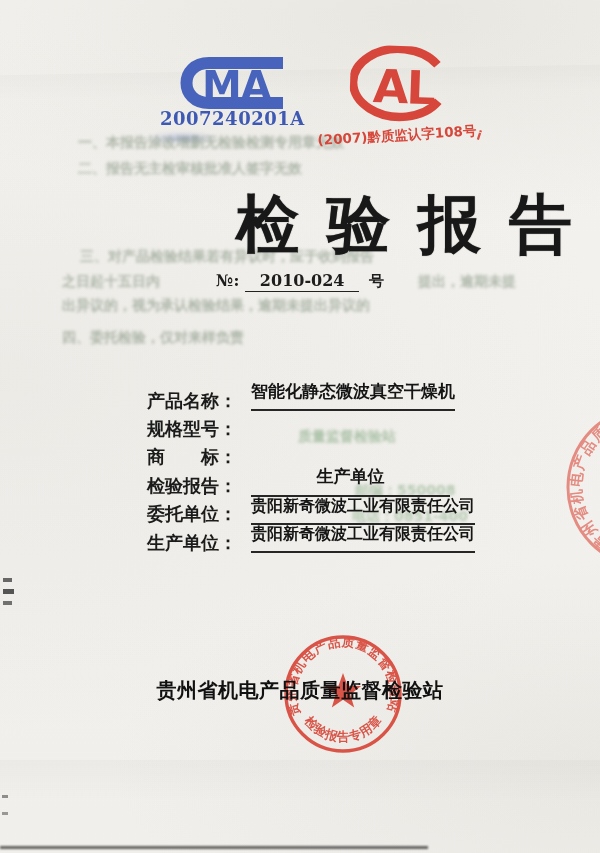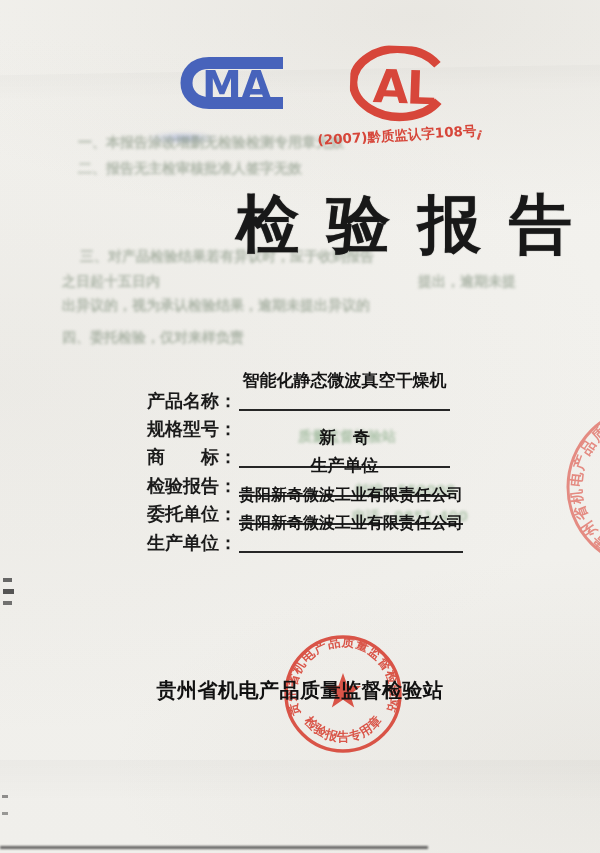--- a/index.html
+++ b/index.html
@@ -59,21 +59,21 @@
   .report-no .num { border-bottom:1.5px solid #222; padding:0 15px 1px 15px; }
   .report-no .suffix { margin-left:4px; font-size:15px; }
 
   
   .form { position:absolute; left:147px; top:383px; width:303px; z-index:3; }
   .form-row { display:flex; align-items:flex-end; height:28.4px; }
   .form-label { flex:0 0 92px; font-weight:bold; font-size:18px; color:#1b1b1b;
     white-space:nowrap; letter-spacing:0; line-height:1.15; }
   .form-value { flex:1; text-align:center; border-bottom:2px solid #262626;
     font-family:"DejaVu Serif","Liberation Serif",serif; font-weight:bold; font-size:17px;
-    color:#151515; white-space:nowrap; line-height:1.25; padding-bottom:18px; }
+    color:#151515; white-space:nowrap; line-height:1.25; padding-bottom:7px;margin-left:12px; }
   .row-long .form-value { font-size:16px; letter-spacing:0; }
 
   
   .footer-org { position:absolute; left:0; top:677px; width:600px; text-align:center;
     font-family:"DejaVu Serif","Liberation Serif",serif; font-weight:bold; font-size:20px;
     letter-spacing:.5px; color:#111; z-index:4; white-space:nowrap; }
   .official-seal { position:absolute; left:280px; top:630px; width:128px; height:128px;
     opacity:.85; z-index:3; }
   .edge-seal { position:absolute; left:556px; top:398px; width:100px; height:180px;
     opacity:.75; z-index:2; }
@@ -106,43 +106,48 @@
   <div class="ghost g4">出异议的，视为承认检验结果，逾期未提出异议的</div>
   <div class="ghost g5">四、委托检验，仅对来样负责</div>
   <div class="ghost g6">质量监督检验站</div>
   <div class="ghost g7">邮编：550008</div>
   <div class="ghost g8">电话：0851-400</div>
 
   <svg class="cma-stamp" viewBox="0 0 124 56">
     <path d="M116 8 L42 8 C12 8 12 48 42 48 L116 48" fill="none" stroke="#3a58b8" stroke-width="12"></path>
     <text x="35" y="45" font-size="40" font-weight="bold" letter-spacing="-1" fill="#3a58b8">MA</text>
   </svg>
+  <div class="cma-number">2007240201A</div>
   <div class="blue-smudge"></div>
 
   <svg class="cal-stamp" viewBox="0 0 100 80">
     <path d="M 88.8 54 A 46 34 0 1 1 86.7 17.5" fill="none" stroke="#d6392c" stroke-width="8.5"></path>
     <text x="23" y="57" font-size="46" font-weight="bold" letter-spacing="-2" fill="#d6392c">AL</text>
   </svg>
   <div class="cal-text">(2007)黔质监认字108号</div>
   <div class="cal-stray">i</div>
 
   <div class="doc-title">检验报告</div>
 
+  <div class="report-no">
+    <span>№:</span>
+    <span class="num">2010-024</span>
+    <span class="suffix">号</span>
+  </div>
 
   <div class="form">
     <div class="form-row">
       <span class="form-label">产品名称：</span>
       <span class="form-value">智能化静态微波真空干燥机</span>
     </div>
     <div class="form-row">
       <span class="form-label">规格型号：</span>
     </div>
     <div class="form-row">
       <span class="form-label">商　　标：</span>
-      <span class="form-value">新　奇</span>
     </div>
     <div class="form-row">
       <span class="form-label">检验报告：</span>
       <span class="form-value">生产单位</span>
     </div>
     <div class="form-row row-long">
       <span class="form-label">委托单位：</span>
       <span class="form-value">贵阳新奇微波工业有限责任公司</span>
     </div>
     <div class="form-row row-long">

